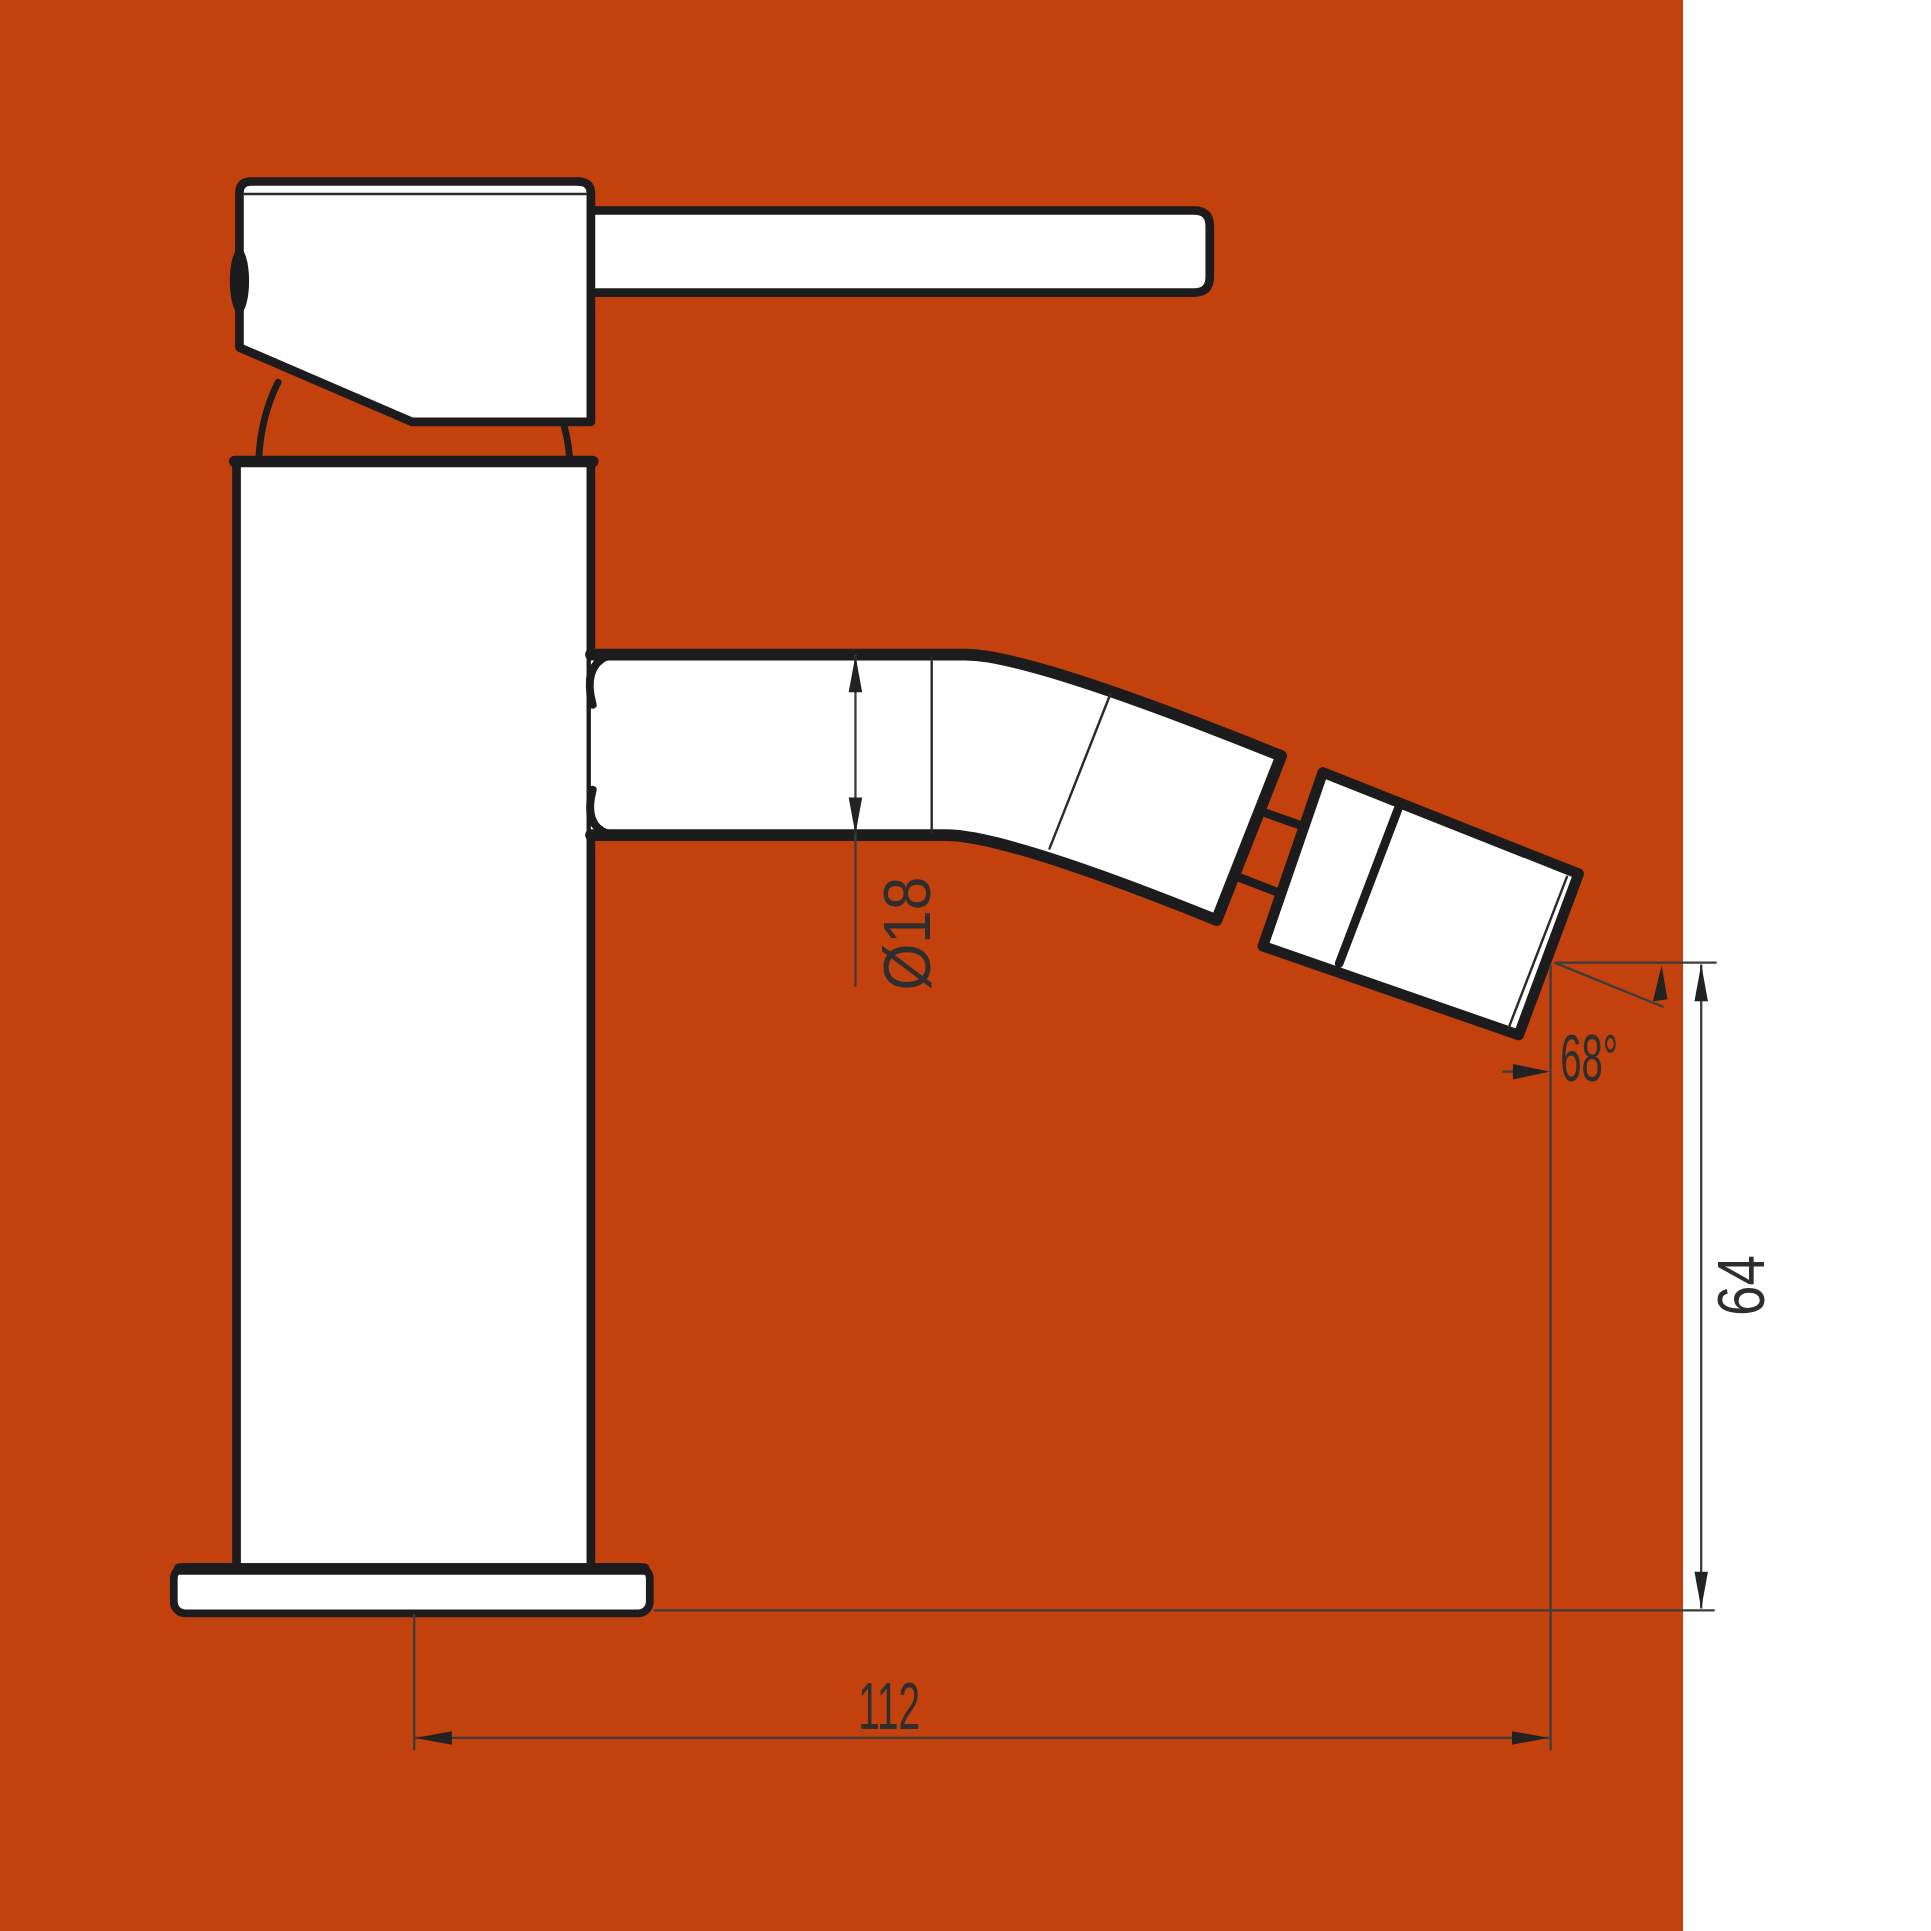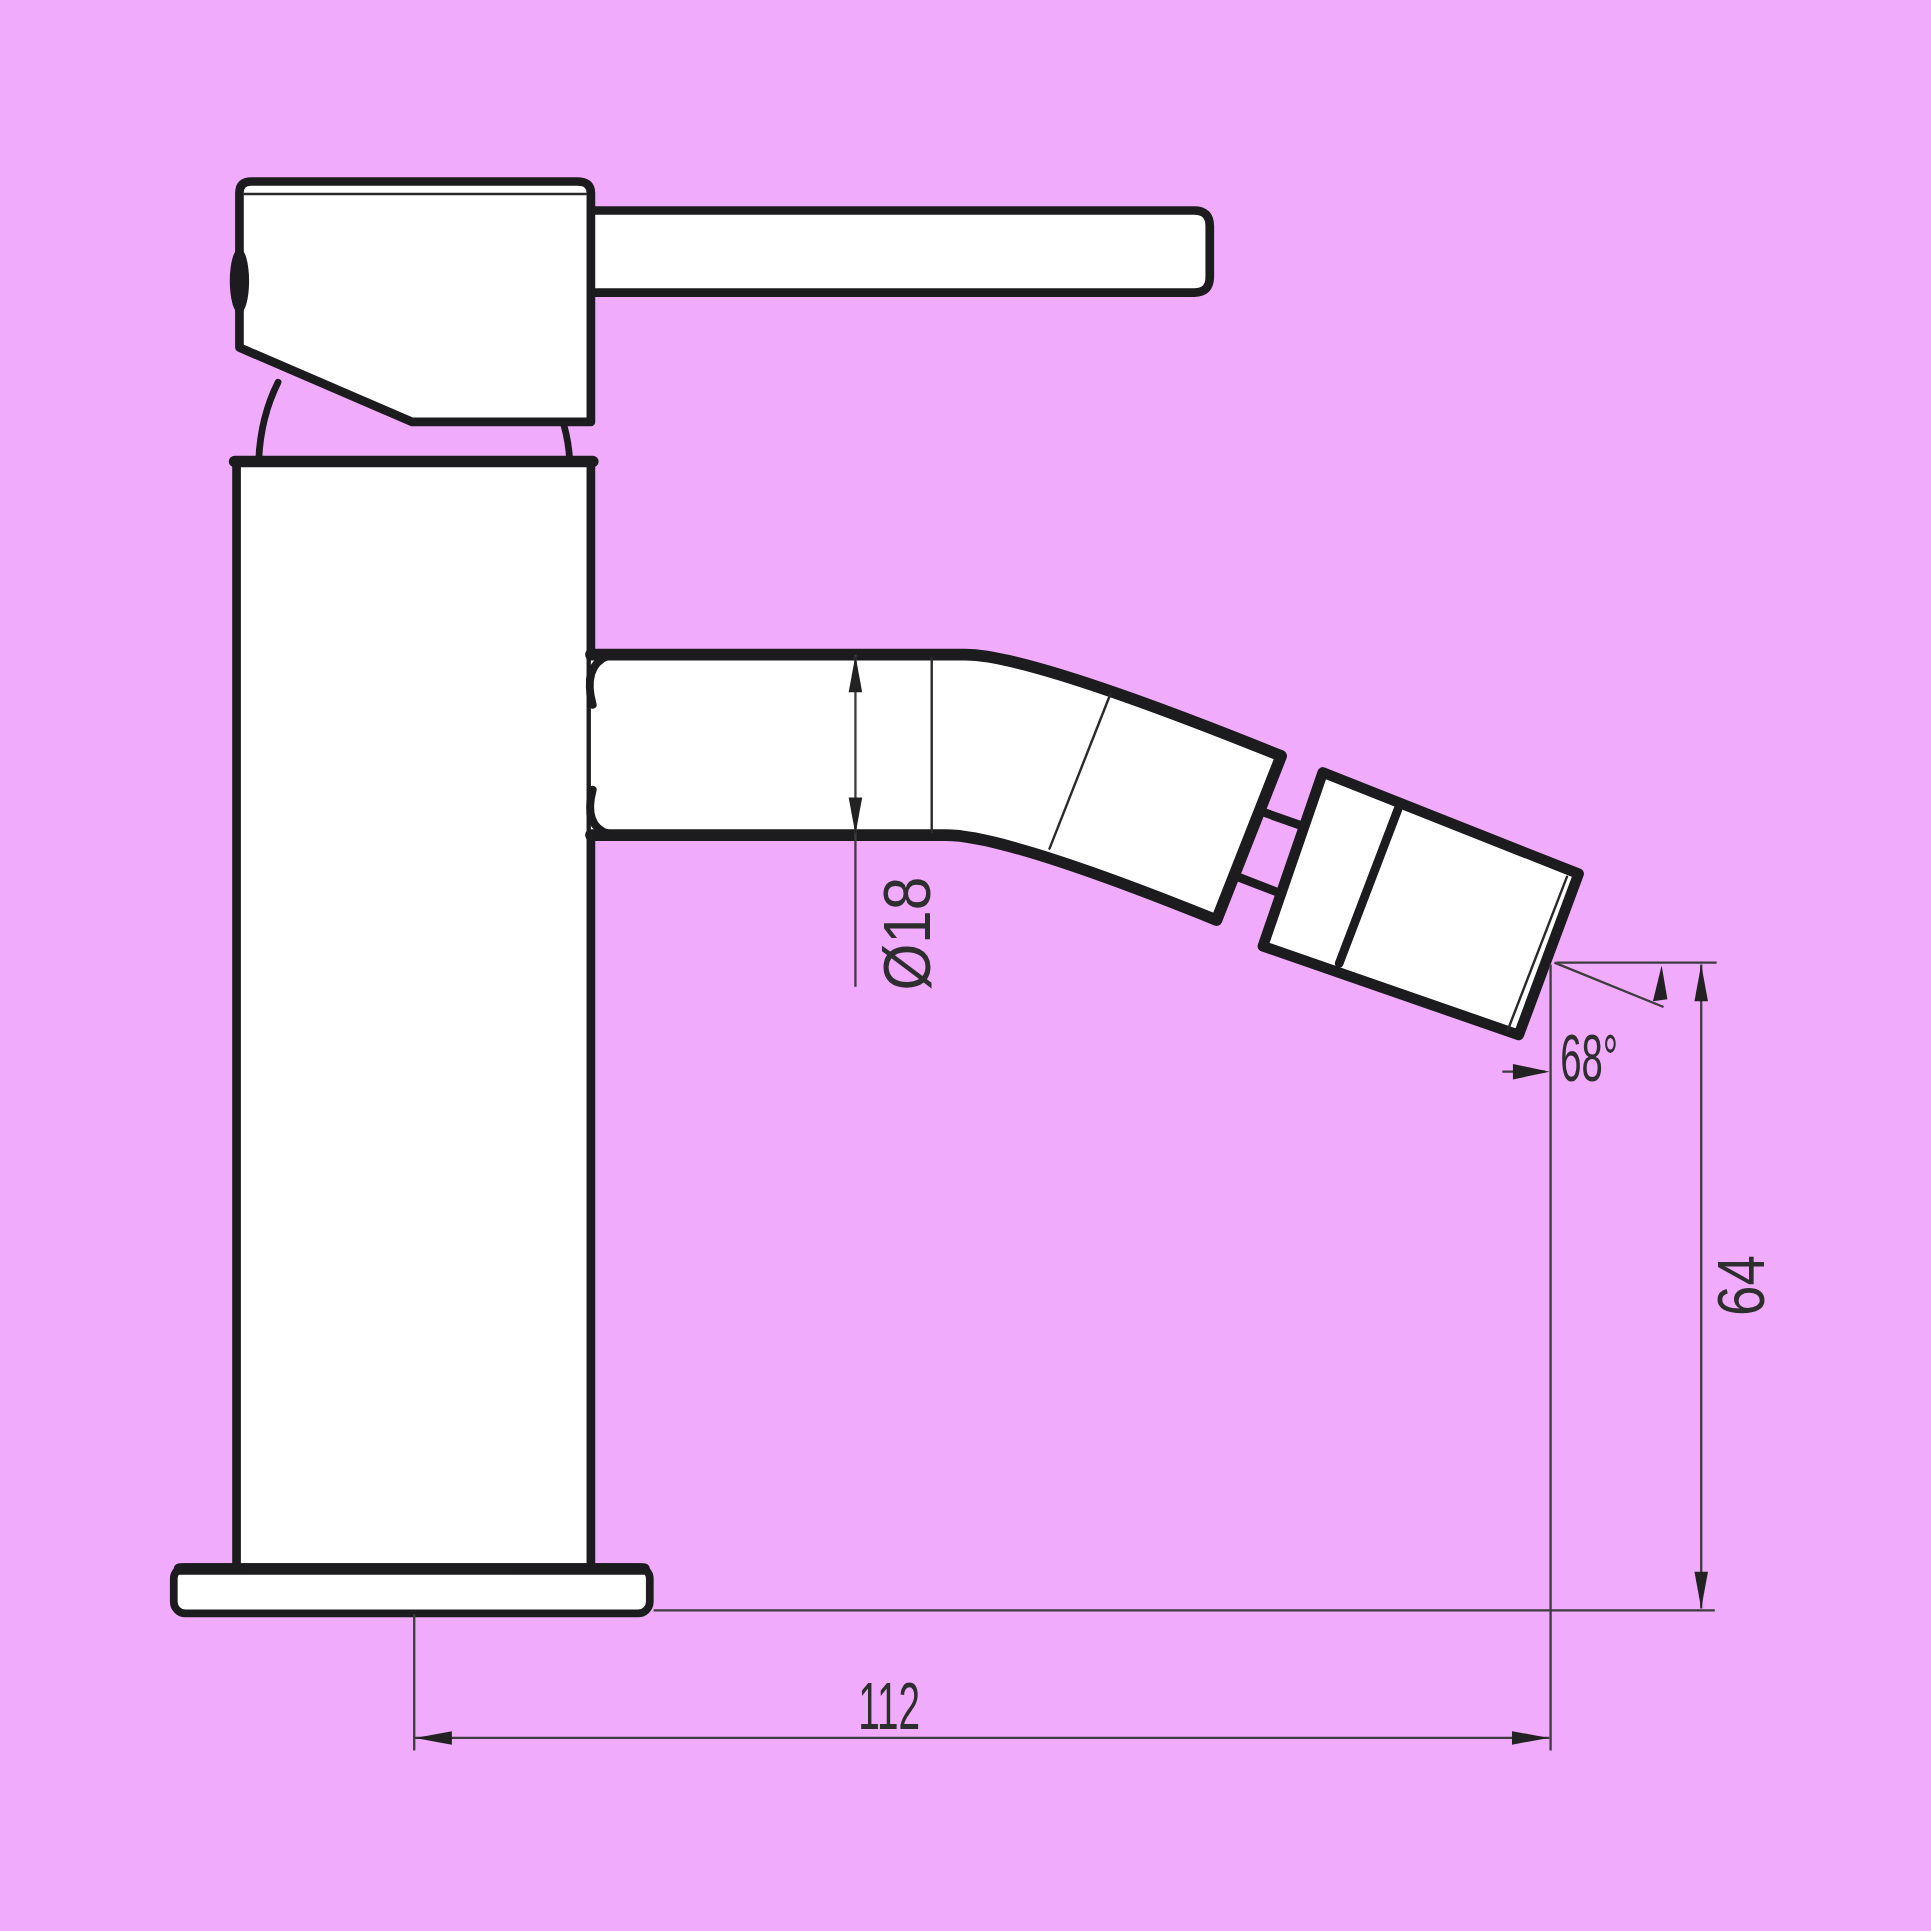--- a/index.html
+++ b/index.html
@@ -4,23 +4,23 @@
 <style>
   html, body {
     margin: 0;
     padding: 0;
     background: #ffffff;
     width: 1931px;
     height: 1931px;
     overflow: hidden;
   }
   .drawing-stage {
-    width: 1931px;
+    width: 1683px;
     height: 1931px;
-    background: #f0abfc;
+    background: #c2410c;
     position: relative;
   }
   svg {
     display: block;
   }
   .outline {
     fill: #ffffff;
     stroke: #1c1c1e;
     stroke-linejoin: round;
     stroke-linecap: round;

